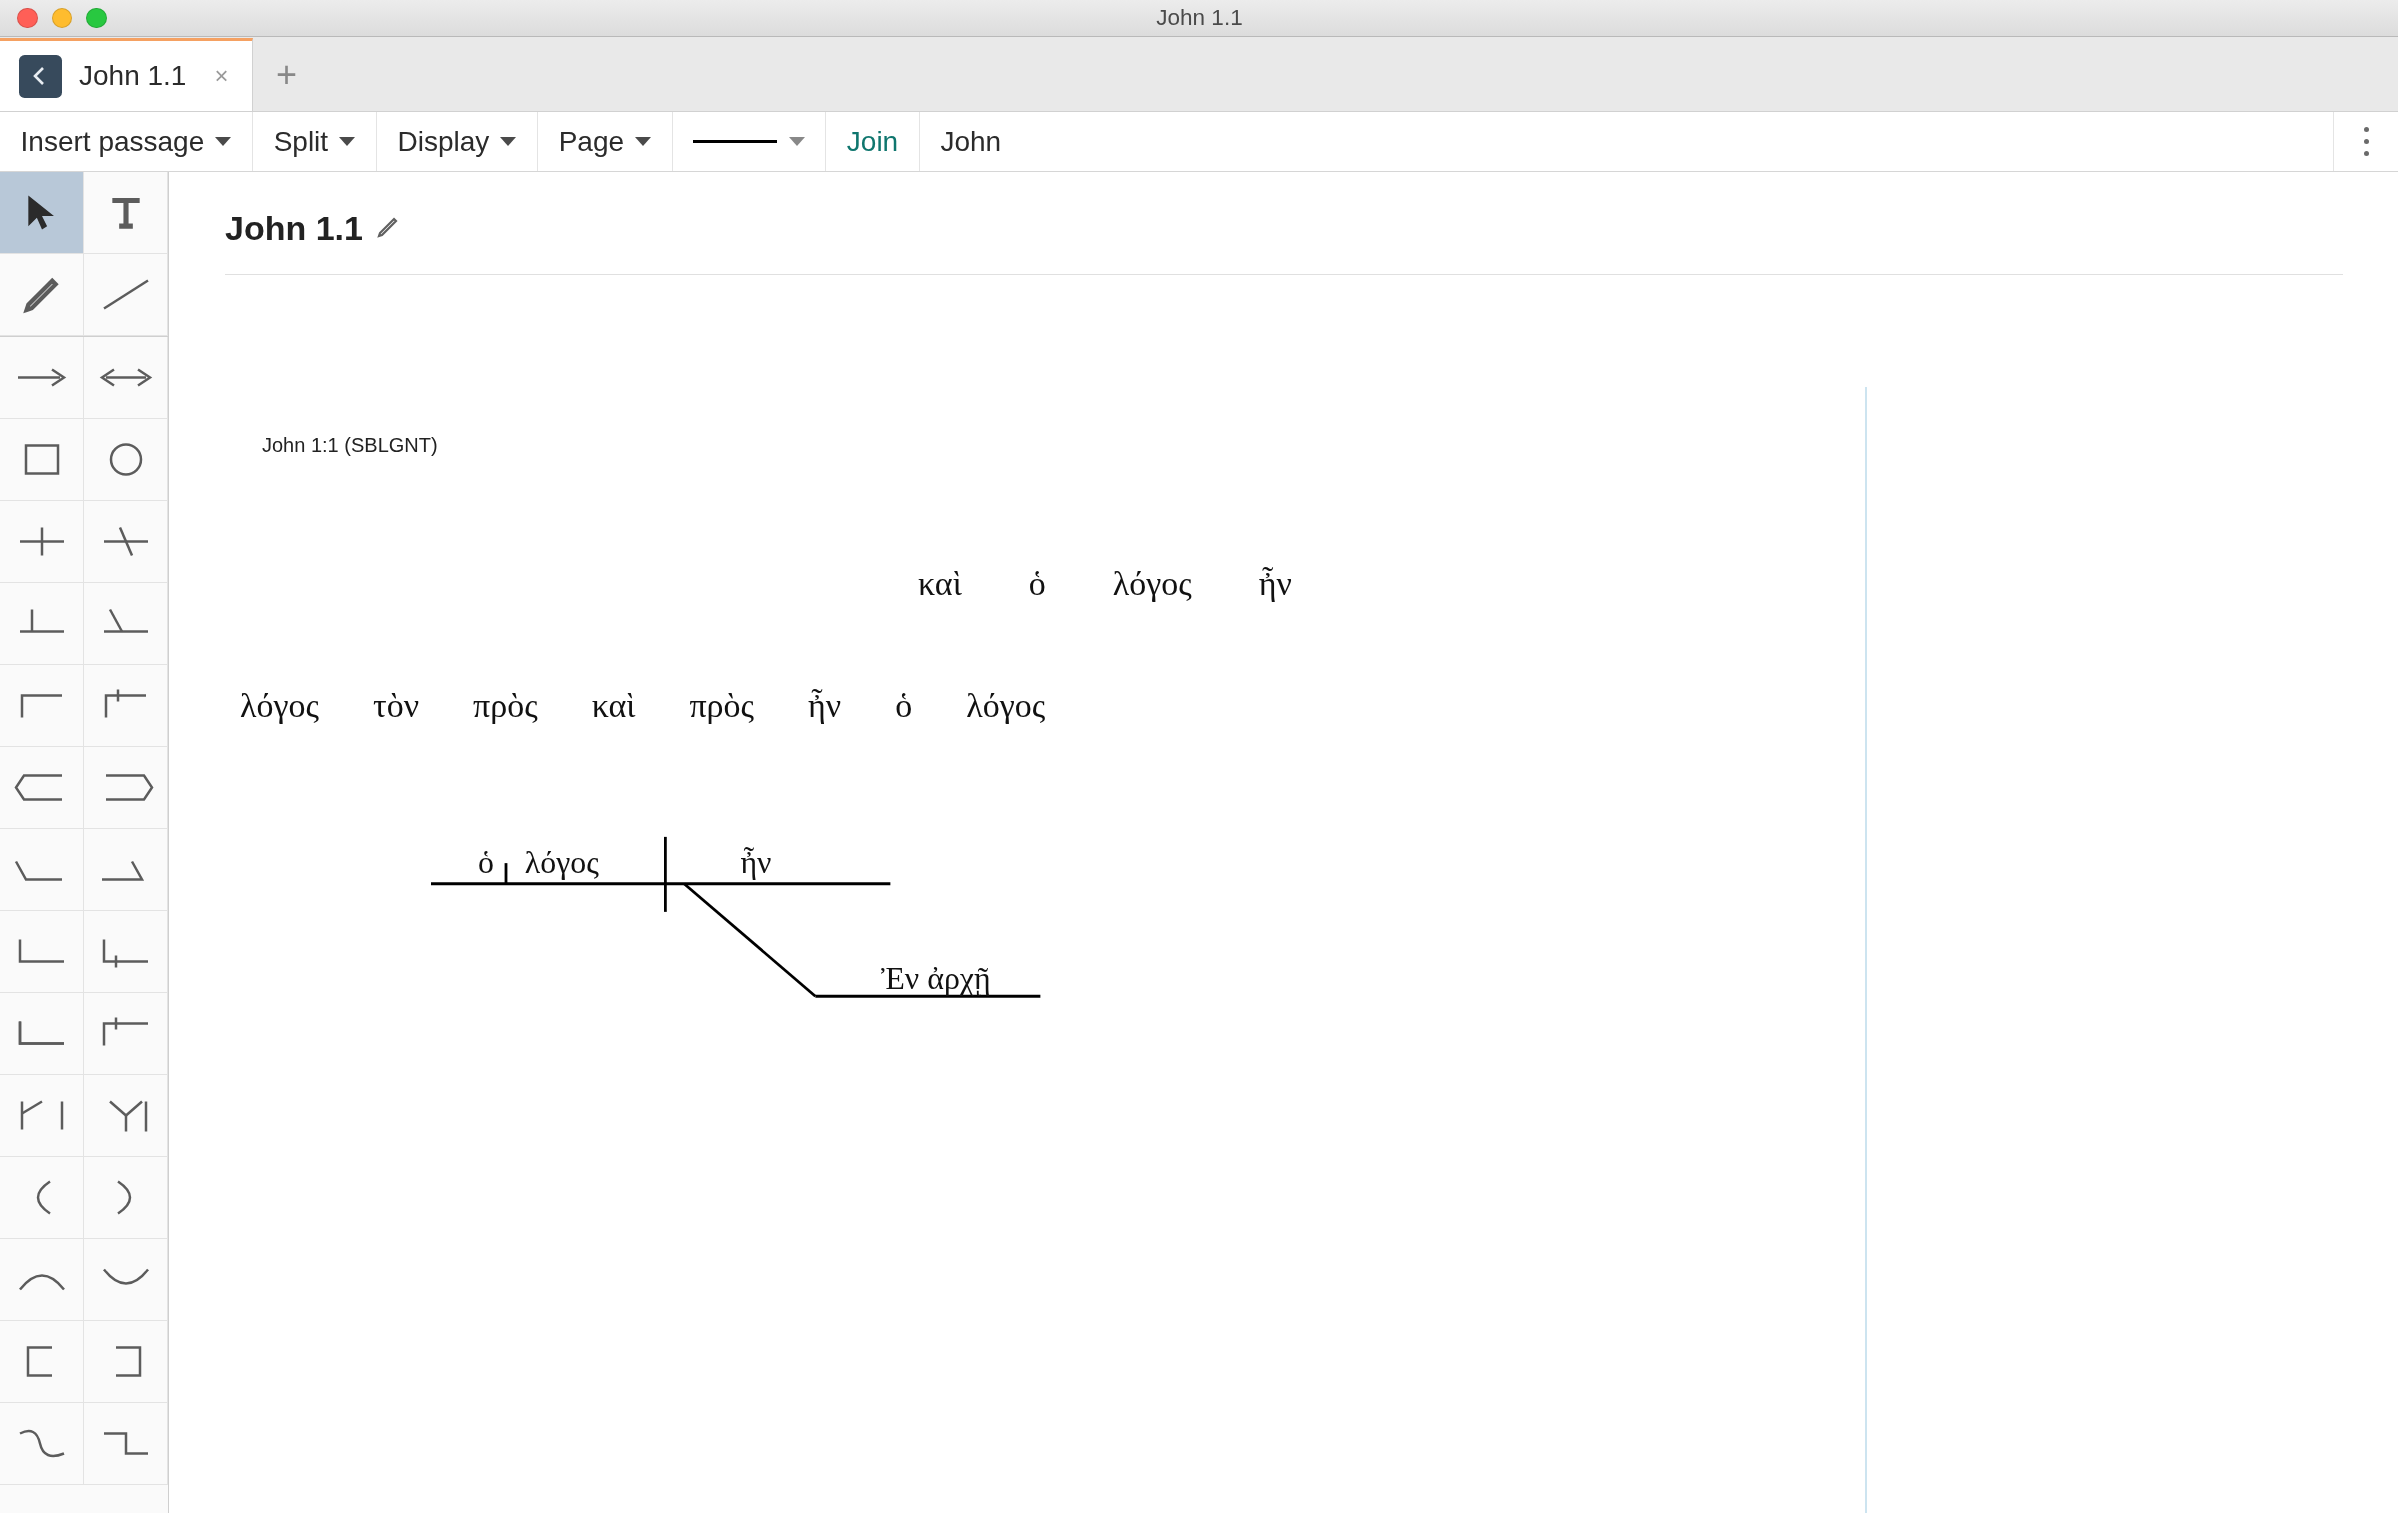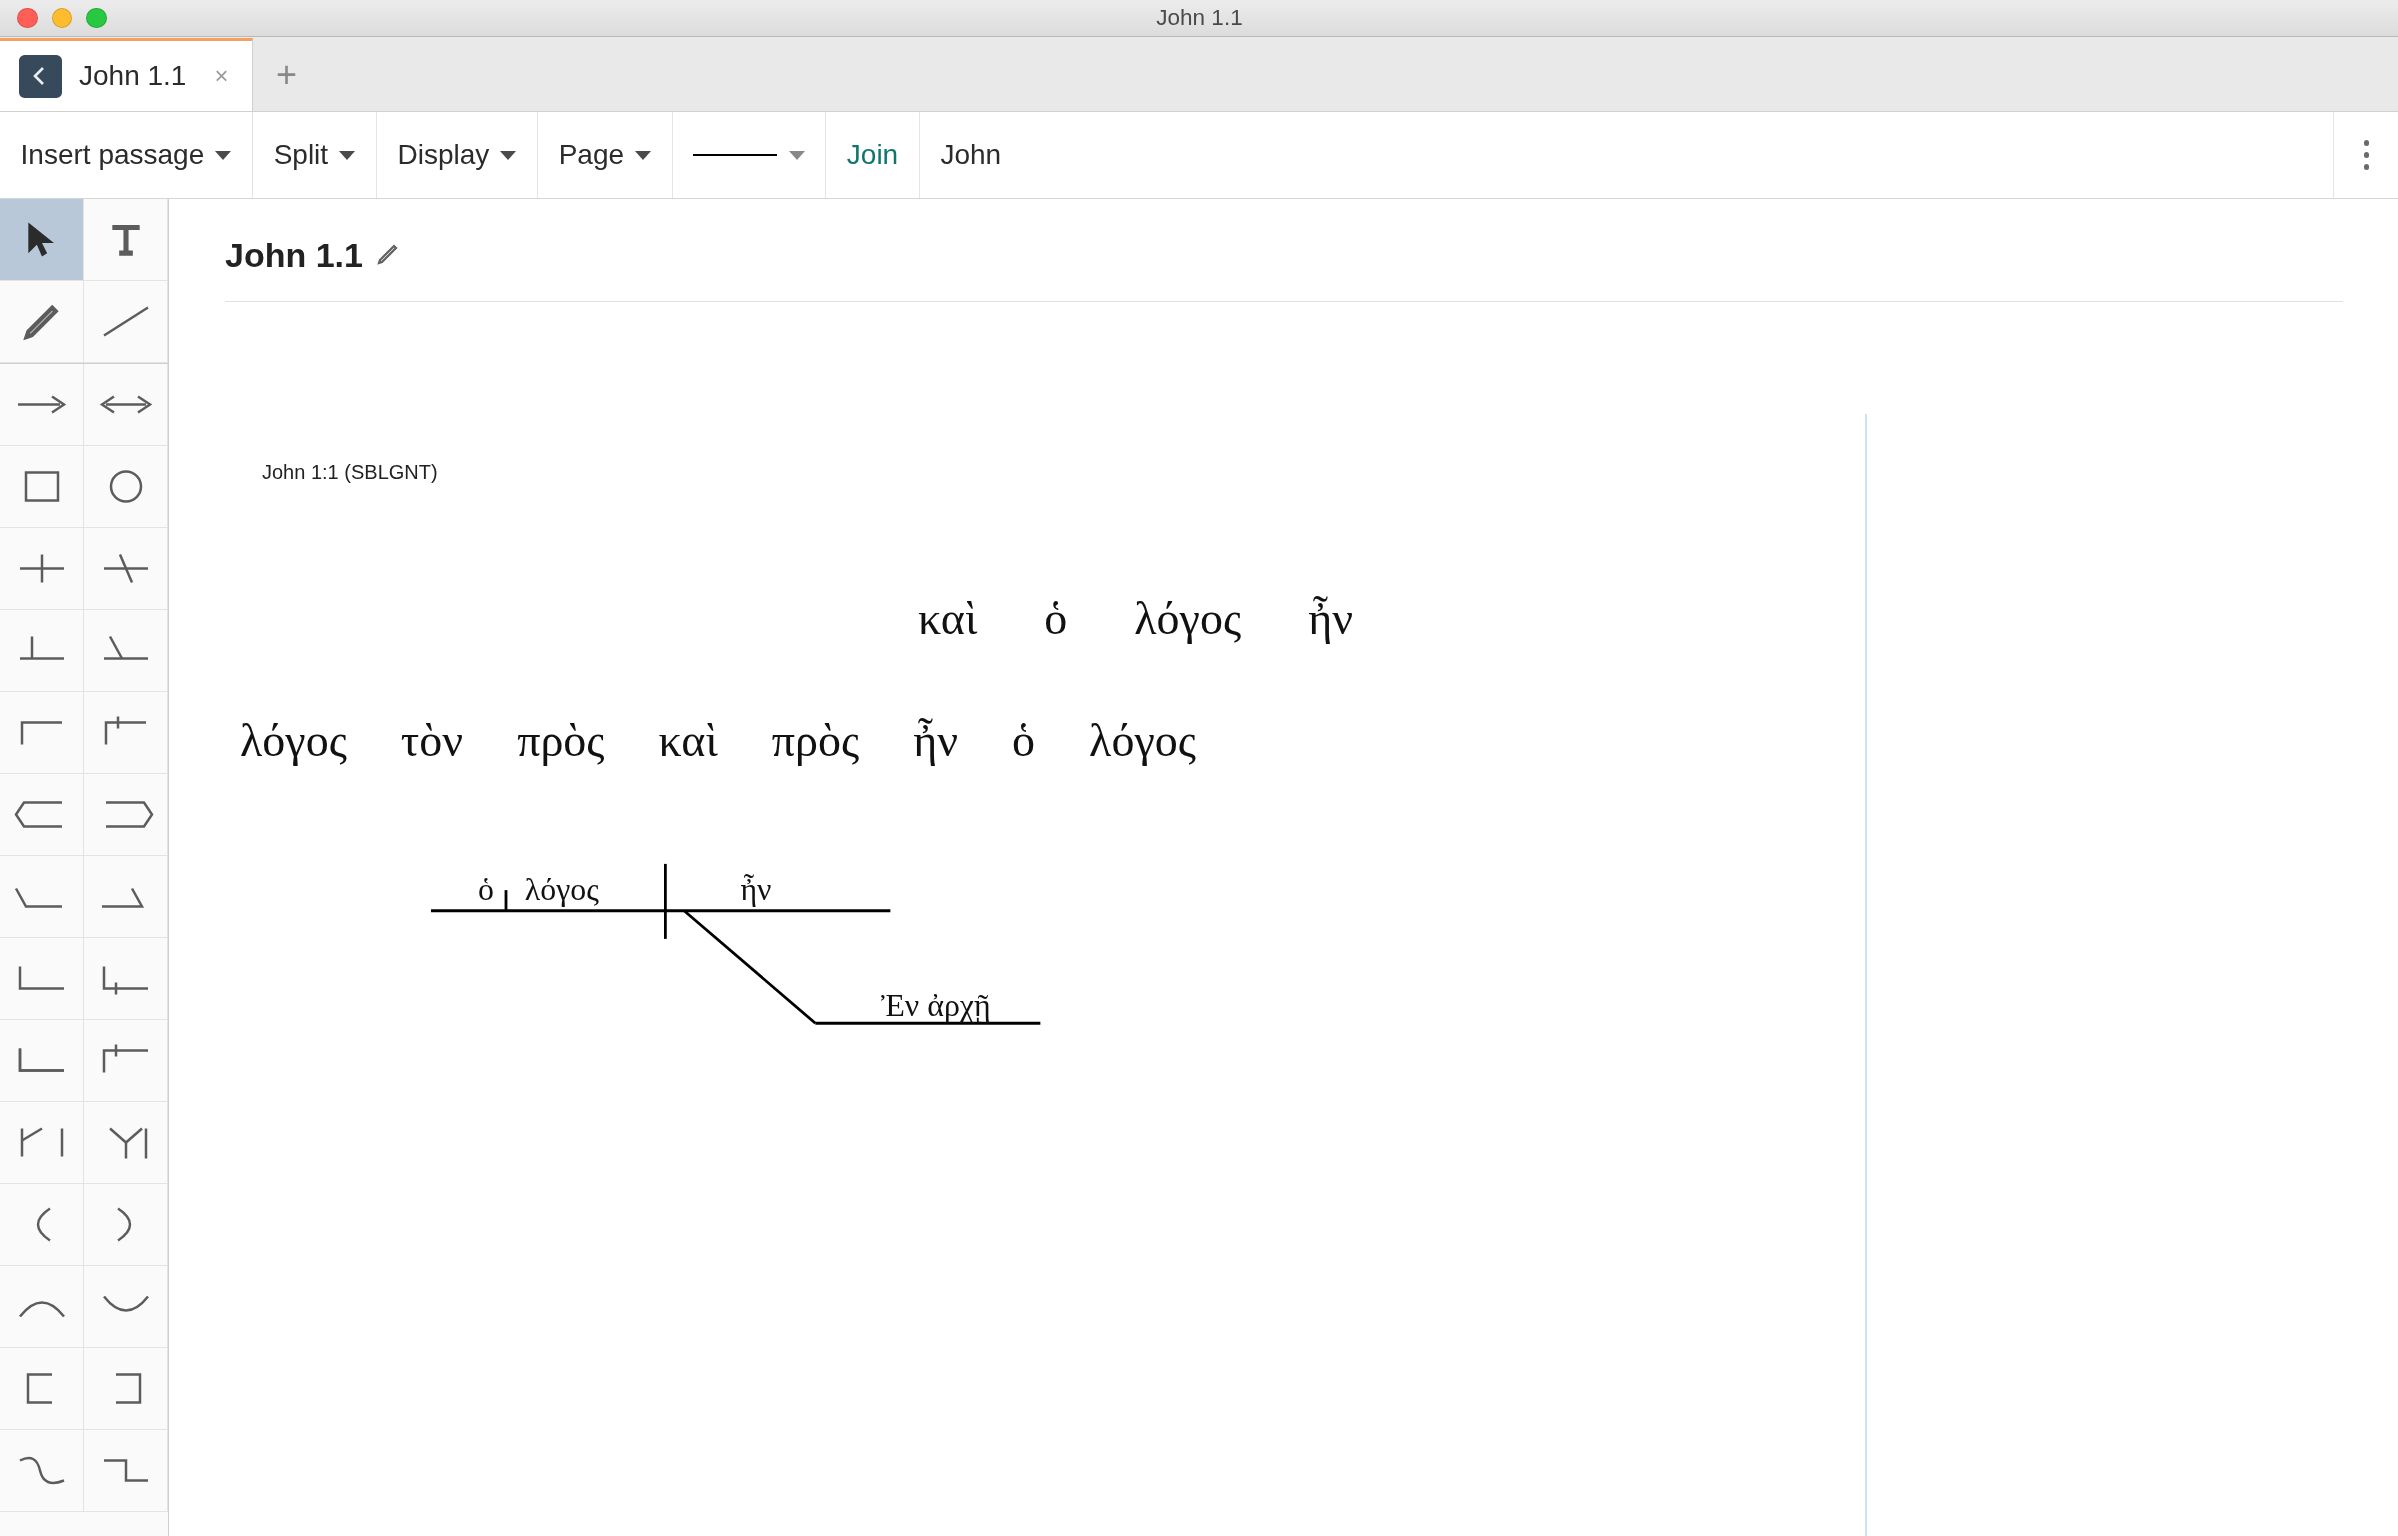--- a/index.html
+++ b/index.html
@@ -53,21 +53,21 @@
   .tab-icon svg { width: 24px; height: 24px; stroke: currentColor; fill: none; stroke-width: 2.6; }
   .tab-close { margin-left: 11.2px; color: #9a9a9a; font-size: 24px; cursor: pointer; }
   .tab-plus {
     width: 67px; height: 73px;
     display: flex; align-items: center; justify-content: center;
     color: #888; font-size: 36px; cursor: pointer;
   }
 
   
   .toolbar {
-    height: 87px;
+    height: 60px;
     border-bottom: 0.9px solid #d6d6d6;
     display: flex;
     align-items: stretch;
     font-size: 28px;
     color: #2b2b2b;
     background: #fff;
   }
   .tb-item {
     display: flex; align-items: center;
     padding: 0 20.6px;
@@ -161,21 +161,21 @@
   .passage-label {
     position: absolute;
     top: 159px; left: 37px;
     font-size: 20px; color: #222;
   }
   .greek-row {
     position: absolute;
     display: flex;
     gap: 49px;
     font-family: "Times New Roman", Georgia, serif;
-    font-size: 46px;
+    font-size: 34px;
     color: #111;
   }
   .greek-row.row1 { top: 290px; left: 693px; gap: 67px; }
   .greek-row.row2 { top: 412px; left: 15px; gap: 54px; }
 
   .diagram {
     position: absolute;
     top: 543px; left: 206px;
     font-family: "Times New Roman", Georgia, serif;
   }

